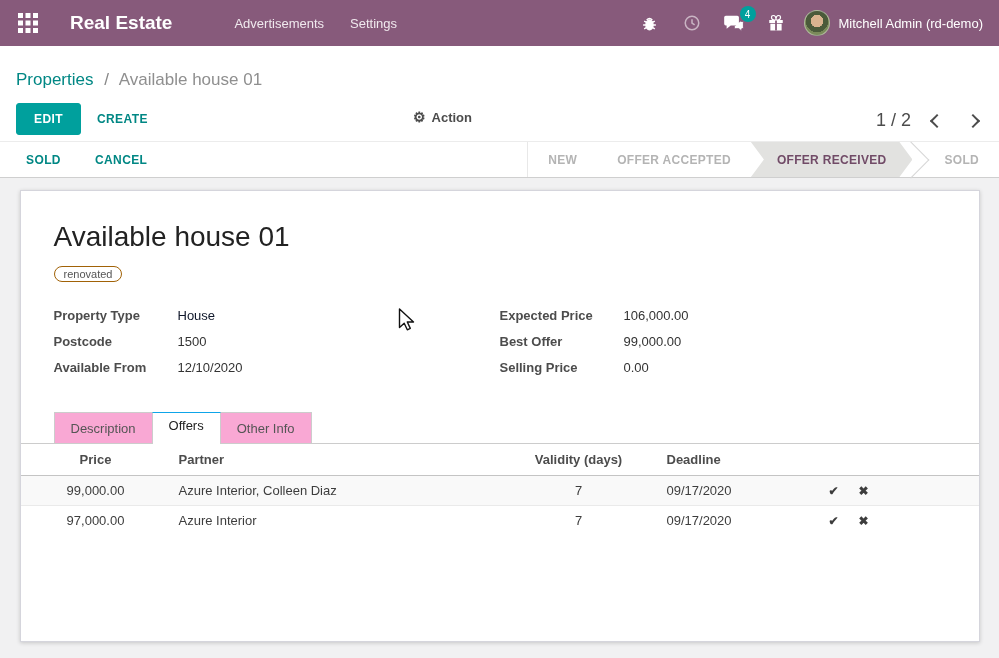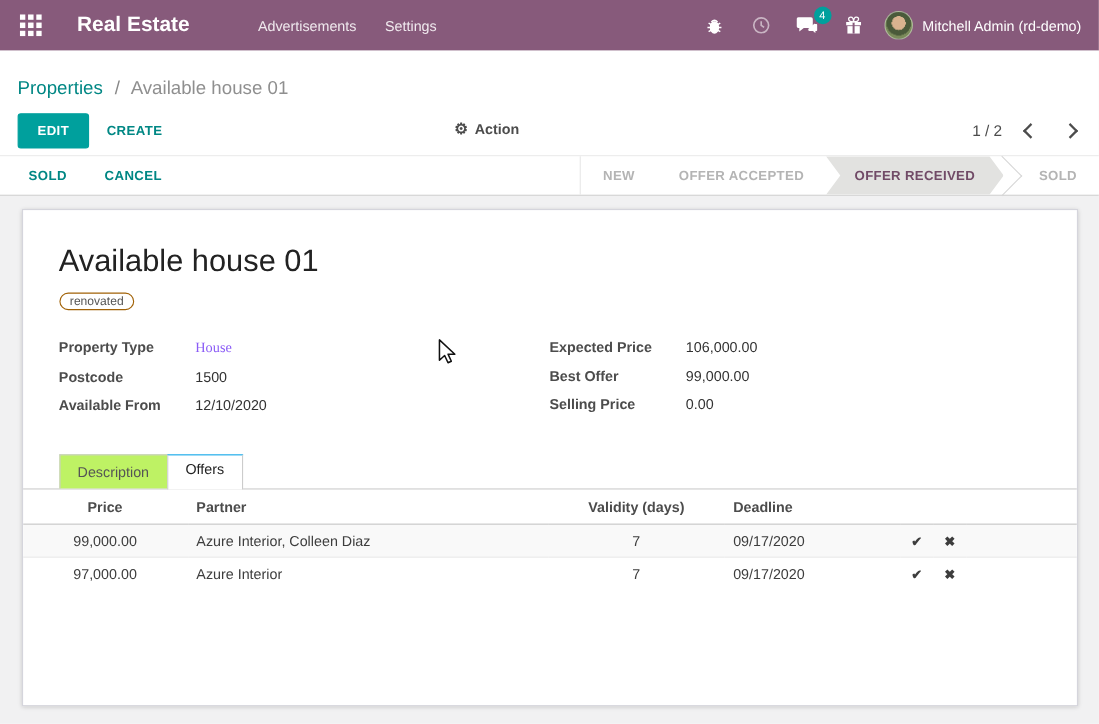--- a/index.html
+++ b/index.html
@@ -26,21 +26,21 @@
   
   .cpanel { background:#fff; }
   .breadcrumb { padding:24px 16px 6px; font-size:17px; }
   .breadcrumb .parent { color:#008784; cursor:pointer; text-decoration:none; }
   .breadcrumb .sep { color:#888; margin:0 6px; }
   .breadcrumb .current { color:#8f8f8f; }
   .cp-buttons { position:relative; height:45px; padding:6px 16px; display:flex; align-items:center; }
   .btn-edit { background:#00A09D; border:1px solid #00A09D; color:#fff; font-weight:bold; font-size:12px; letter-spacing:.4px; padding:8px 17px; border-radius:3px; cursor:pointer; }
   .btn-create { background:none; border:none; color:#008784; font-weight:bold; font-size:12px; letter-spacing:.4px; margin-left:16px; cursor:pointer; }
   .action-menu { position:absolute; left:413px; top:13px; display:flex; align-items:center; gap:6px; color:#4c4c4c; font-size:13px; font-weight:bold; cursor:pointer; }
-  .pager { position:absolute; right:16px; top:14px; display:flex; align-items:center; gap:14px; color:#4c4c4c; font-size:14px; }
+  .pager { position:absolute; right:16px; top:14px; display:flex; align-items:center; gap:14px; color:#4c4c4c; font-size:18px; }
   .pager-value { cursor:pointer; }
   .chevb { width:22px; height:18px; position:relative; cursor:pointer; }
   .chevb::before { content:''; position:absolute; top:4px; left:7px; width:8px; height:8px; border-left:2px solid #4c4c4c; border-bottom:2px solid #4c4c4c; }
   .chevb.left::before { transform:rotate(45deg); }
   .chevb.right::before { transform:rotate(-135deg); }
 
   
   .statusbar { height:37px; background:#fff; border-top:1px solid #ececec; border-bottom:1px solid #cfcfcf; display:flex; align-items:stretch; }
   .sb-left { display:flex; align-items:center; gap:34px; padding-left:26px; }
   .sb-left button { background:none; border:none; color:#008784; font-weight:bold; font-size:12px; letter-spacing:.4px; cursor:pointer; }
@@ -54,25 +54,25 @@
   
   .content { height:490px; padding-top:12px; }
   .sheet { width:960px; height:452px; margin:0 auto; background:#fff; border:1px solid #d5d5dc; box-shadow:0 1px 4px rgba(0,0,0,.18); padding:0 33px; overflow:hidden; }
   .rec-title { margin-top:30px; font-size:28px; font-weight:500; color:#222; }
   .tag { display:inline-block; margin-top:13px; border:1px solid #a16207; border-radius:10px; padding:1px 9px; font-size:11px; color:#555; }
   .fields { display:flex; margin-top:26px; }
   .fcol { flex:1 1 50%; }
   .frow { display:flex; margin-bottom:11px; font-size:13px; }
   .flabel { width:124px; font-weight:bold; color:#4c4c4c; }
   .fvalue { color:#333; }
-  .fvalue.link { color:#8b5cf6; cursor:pointer;font-family:Liberation Serif, serif; }
+  .fvalue.link { color:#0f172a; cursor:pointer; }
 
   
   .tabs { display:flex; margin:26px -33px 0; padding-left:33px; border-bottom:1px solid #ccc; }
-  .tab { padding:8px 16px 7px; font-size:13px; color:#555; background:#bef264; border:1px solid #ccc; border-bottom:none; margin-right:-1px; cursor:pointer; }
+  .tab { padding:8px 16px 7px; font-size:13px; color:#555; background:#f9a8d4; border:1px solid #ccc; border-bottom:none; margin-right:-1px; cursor:pointer; }
   .tab.active { border-top:1px solid #0ea5e9; padding-top:5px; color:#222; margin-bottom:-1px; background:#fff; position:relative; z-index:2; }
 
   
   table.offers { width:calc(100% + 66px); margin:0 -33px; border-collapse:collapse; font-size:13px; }
   .offers th { padding:8px 8px; color:#4c4c4c; font-weight:bold; border-bottom:1px solid #c4c4c4; text-align:left; white-space:nowrap; }
   .offers th.num, .offers td.num { text-align:center; }
   .offers td { padding:7px 8px; color:#3d3d3d; border-top:1px solid #eaeaea; }
   .offers tbody tr:nth-child(odd) { background:#f9f9f9; }
   .offers tbody tr { cursor:pointer; }
   .icell { text-align:center; width:30px; color:#0b8e8b; font-weight:bold; font-size:12px; cursor:pointer; }
@@ -207,20 +207,21 @@
         <div class="frow">
           <span class="flabel">Selling Price</span>
           <span class="fvalue">0.00</span>
         </div>
       </div>
     </div>
 
     <div class="tabs">
       <div class="tab">Description</div>
       <div class="tab active">Offers</div>
+      <div class="tab">Other Info</div>
     </div>
 
     <table class="offers">
       <colgroup>
         <col style="width:150px">
           <col>
           <col style="width:160px">
           <col style="width:160px">
         <col style="width:30px">
           <col style="width:30px">

